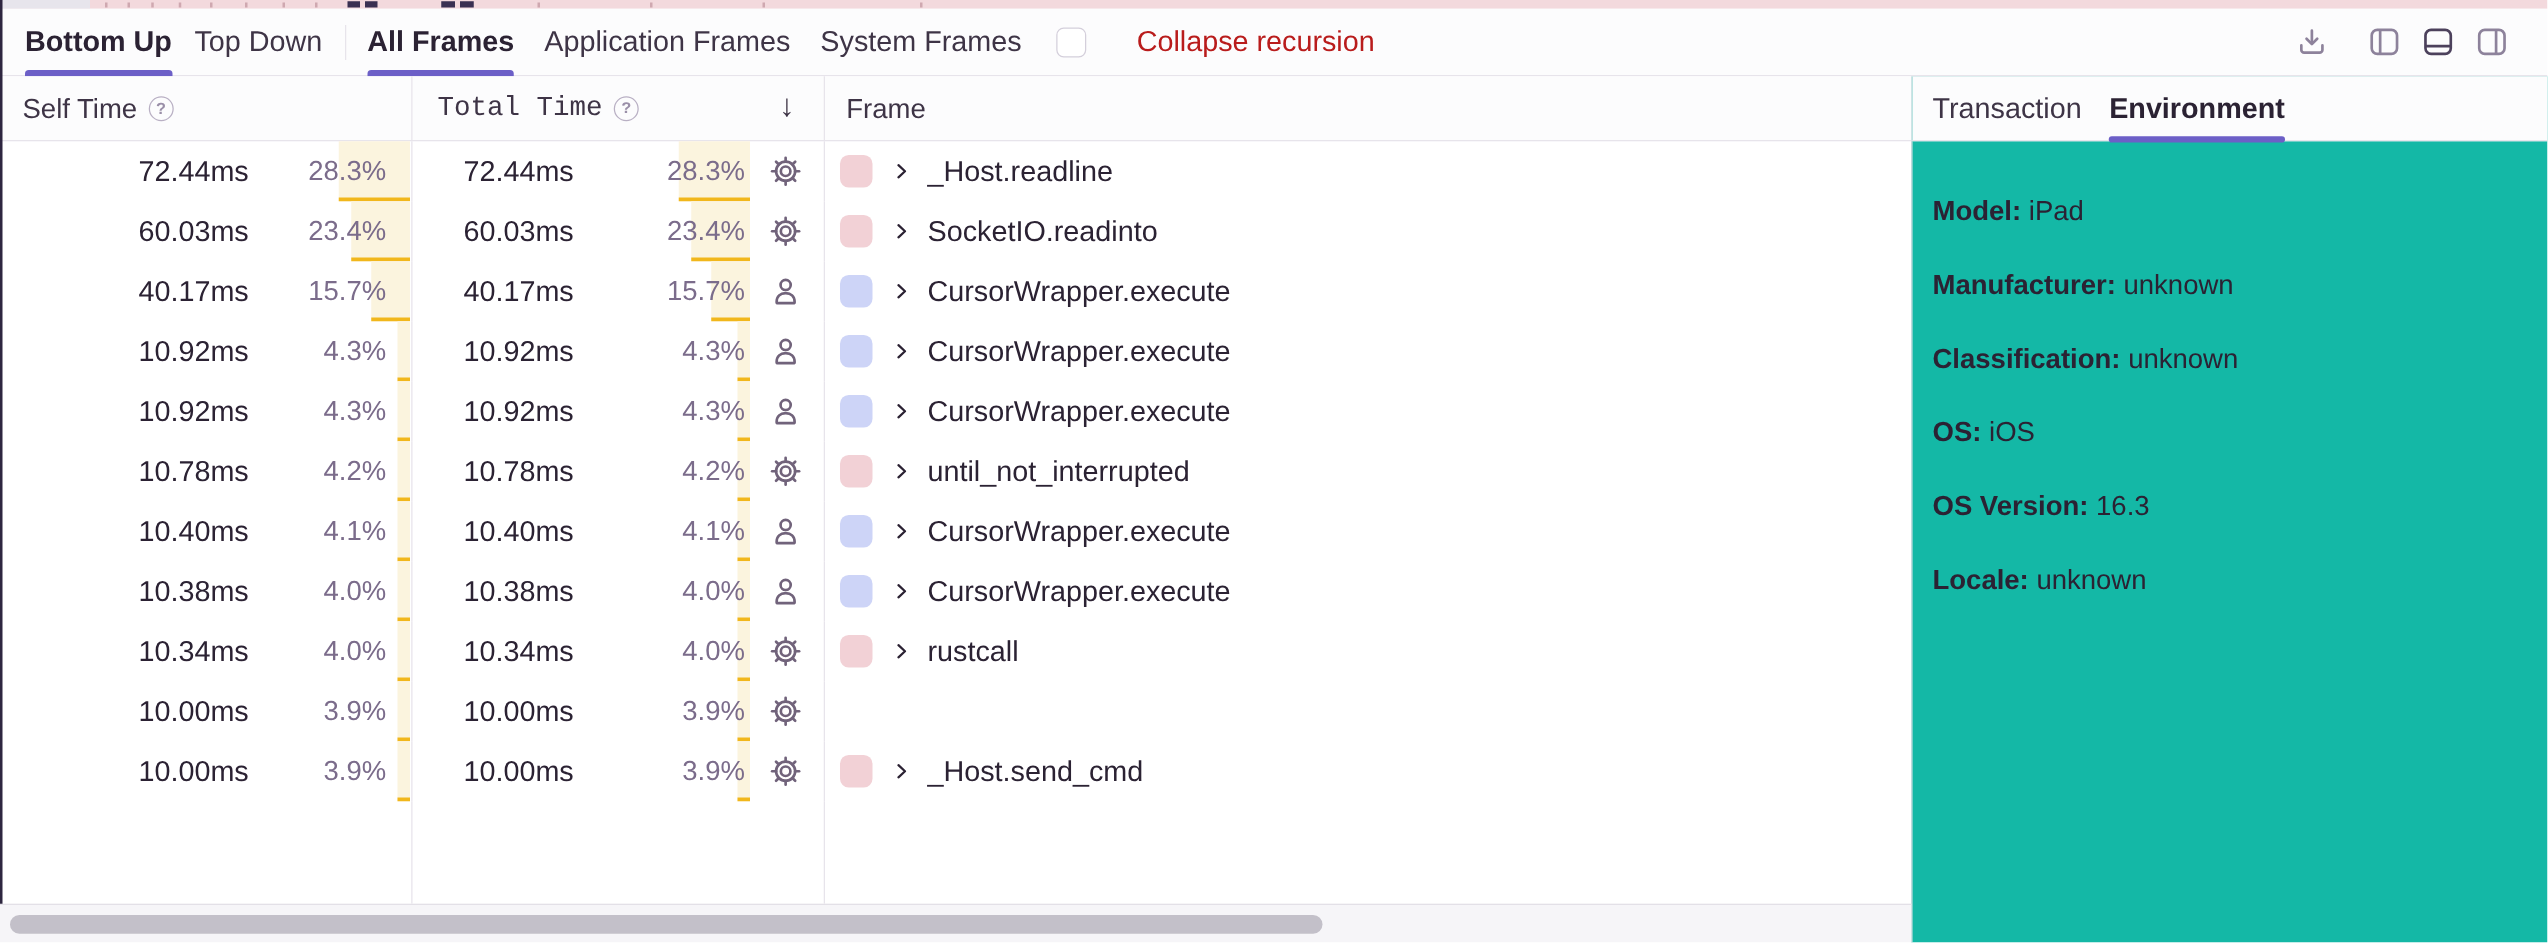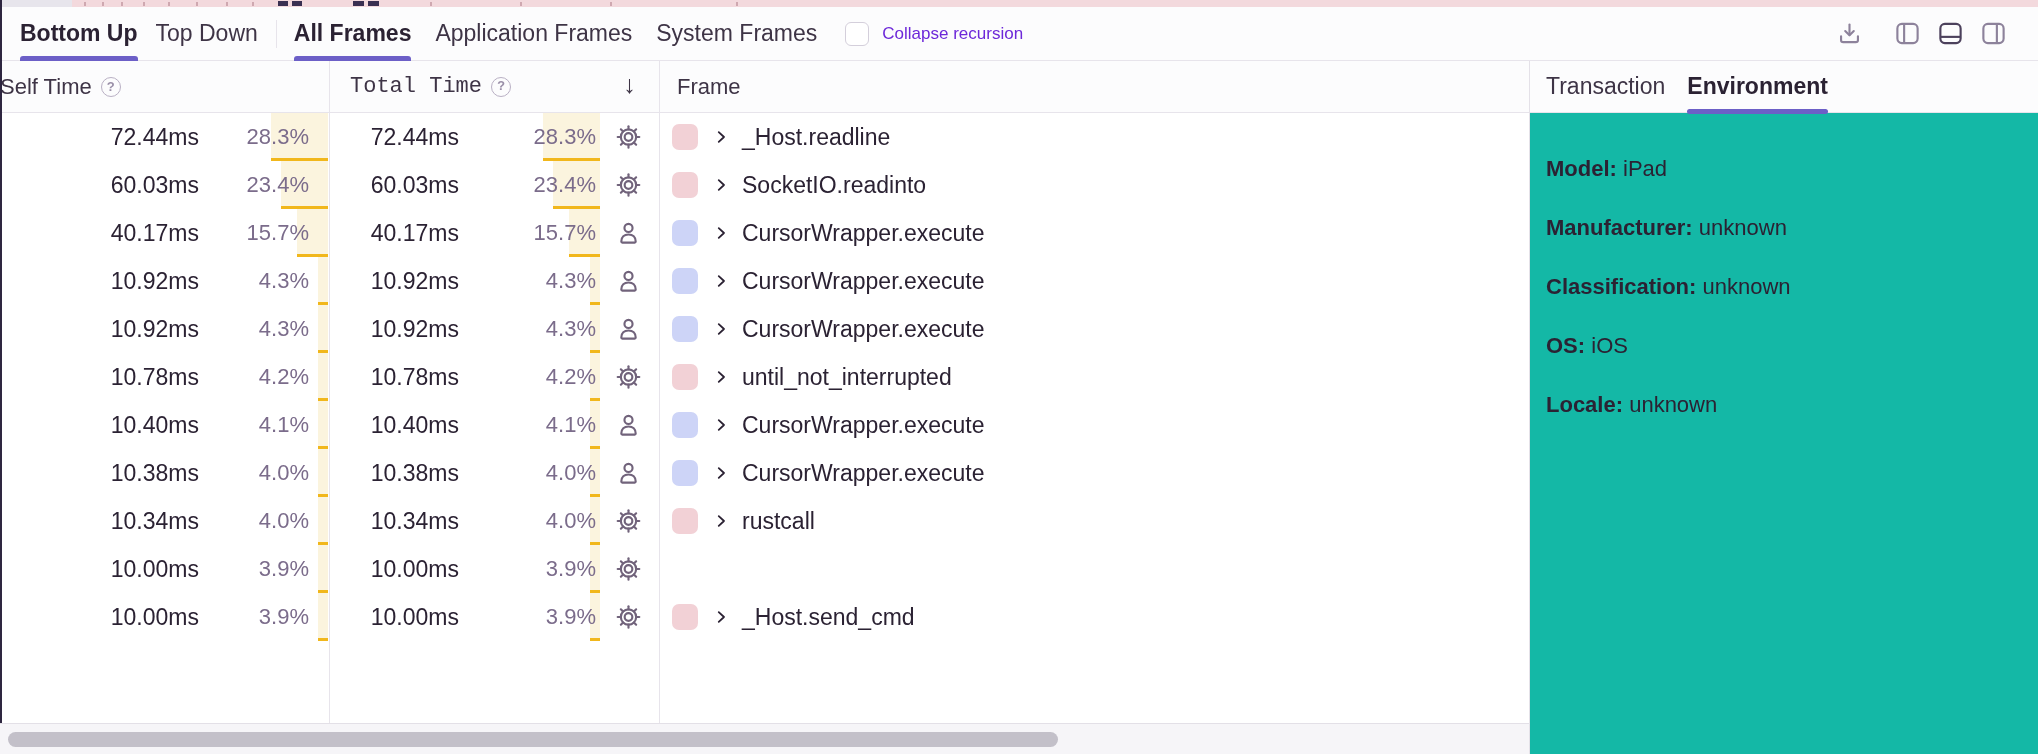--- a/index.html
+++ b/index.html
@@ -39,34 +39,34 @@
   }
   .tab.active .underline { display:block; }
   .group-divider { width:1px; height:28px; background:#e7e4eb; margin:0 17px 0 18px; flex:none; }
   .frame-tabs { display:flex; margin-left:0; }
   .frame-tabs .tab + .tab { margin-left:24px; }
   .collapse-wrap { display:flex; align-items:center; margin-left:28px; }
   .collapse-wrap input[type="checkbox"] {
     appearance:none; width:24px; height:24px; border:1.5px solid #d4cfdb;
     border-radius:6px; background:#fff; margin-right:13px; cursor:pointer;
   }
-  .collapse-label { font-size:17px; color:#6d28d9; }
+  .collapse-label { font-size:23px; color:#b91c1c;margin-left:27px; }
   .toolbar-icons { margin-left:auto; display:flex; align-items:center; }
   .tb-icon { width:30px; height:30px; color:#8d829b; cursor:pointer; flex:none; display:flex; align-items:center; justify-content:center; }
   .tb-icon.active { color:#4c415c; }
   .tb-icon svg { width:27px; height:27px; }
   .icon-gap { width:28px; } .icon-gap-sm { width:13px; }
 
   
   .content { flex:1; display:flex; min-height:0; }
   .main { width:1529px; flex:none; display:flex; flex-direction:column; position:relative; }
 
   .thead { height:52px; flex:none; display:flex; border-bottom:1px solid #e7e4eb; background:#fcfcfd; }
   .th { display:flex; align-items:center; font-size:22px; color:#3e3446; position:relative; cursor:pointer; }
-  .th-self  { width:330px; border-right:1px solid #e7e4eb; }
+  .th-self  { width:330px; padding-left:18px; border-right:1px solid #e7e4eb; }
   .th-total { width:330px; padding-left:20px; border-right:1px solid #e7e4eb;font-family:Liberation Mono, monospace; }
   .th-frame { flex:1; padding-left:17px; }
   .help-icon {
     width:20px; height:20px; border:1.5px solid #b9b0c4; border-radius:50%;
     color:#9a8fa8; font-size:13px; font-weight:700; display:inline-flex;
     align-items:center; justify-content:center; margin-left:9px; flex:none;
   }
   .sort-arrow { position:absolute; right:22px; font-size:25px; color:#3e3446; font-weight:400; }
 
   .tbody { flex:none; }
@@ -610,17 +610,18 @@
         <div class="ptab active">
           <span>Environment</span>
           <span class="underline"></span>
         </div>
       </div>
       <div class="panel-body">
         <p class="env-line"><b>Model:</b> <span>iPad</span></p>
         <p class="env-line"><b>Manufacturer:</b> <span>unknown</span></p>
         <p class="env-line"><b>Classification:</b> <span>unknown</span></p>
         <p class="env-line"><b>OS:</b> <span>iOS</span></p>
+        <p class="env-line"><b>OS Version:</b> <span>16.3</span></p>
         <p class="env-line"><b>Locale:</b> <span>unknown</span></p>
       </div>
     </div>
   </div>
 </div>
 
 </body></html>

